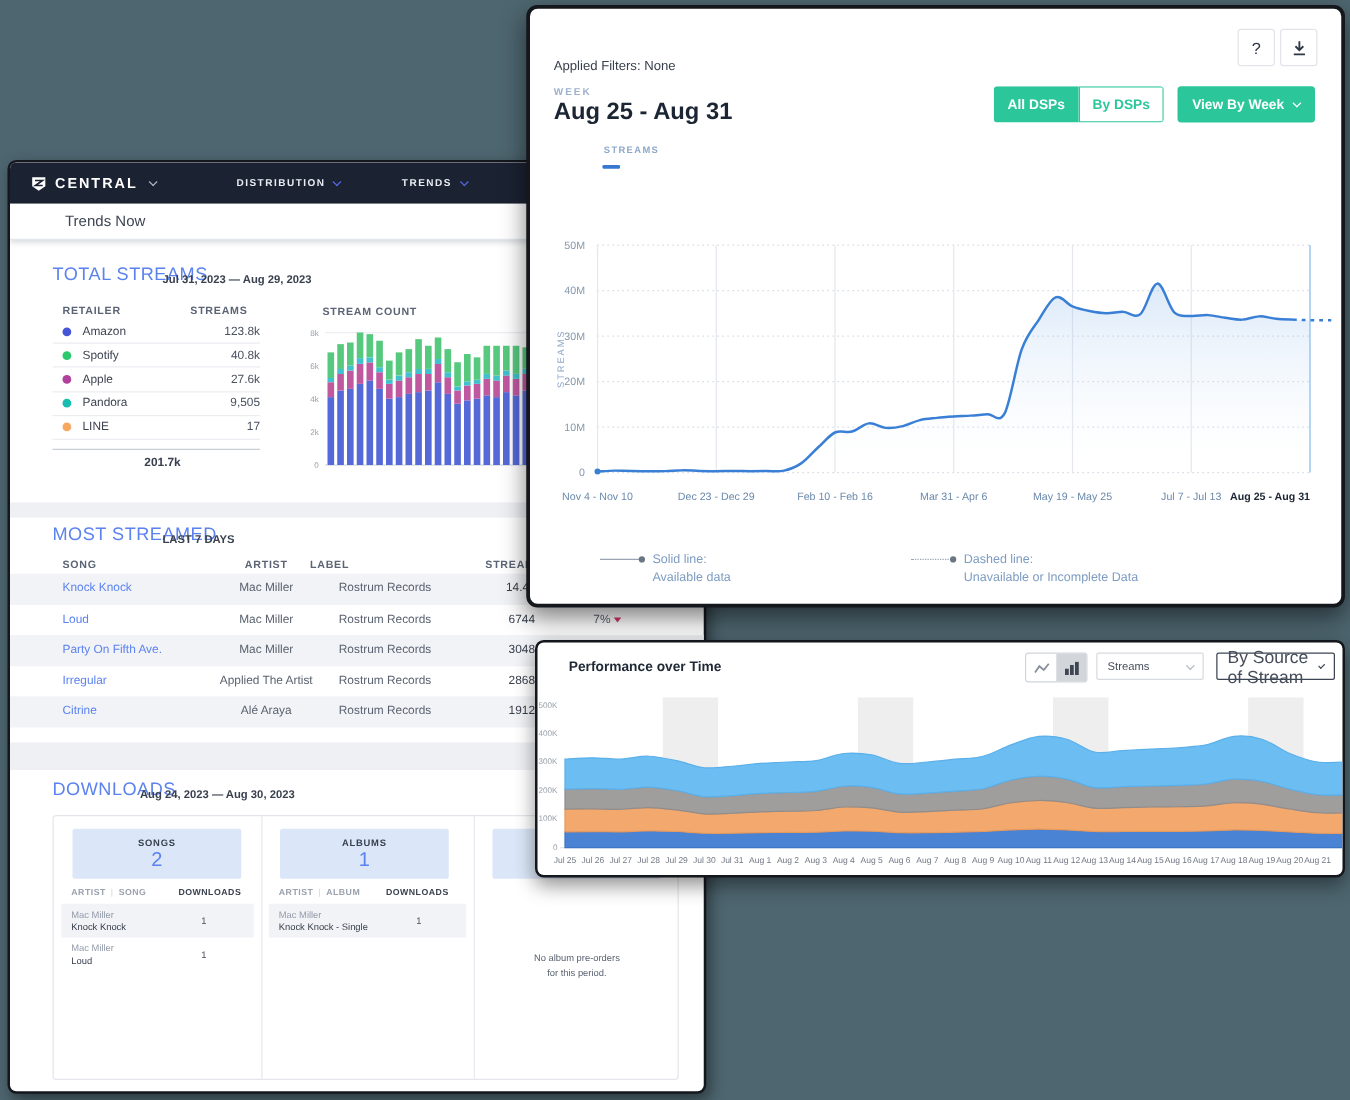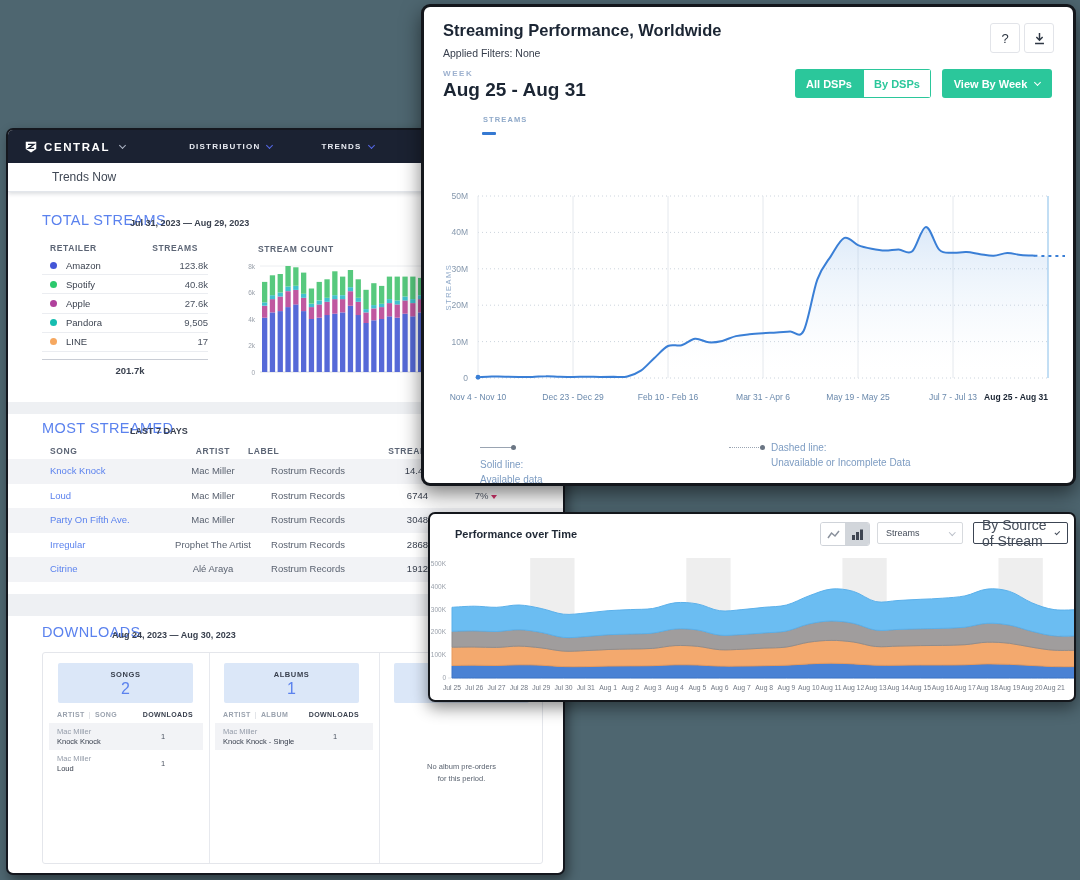--- a/index.html
+++ b/index.html
@@ -270,21 +270,21 @@
           <div class="ms-cell ms-change">7%<span class="tri-down"></span></div>
         </div>
         <div class="ms-row stripe">
           <div class="ms-cell ms-song">Party On Fifth Ave.</div>
           <div class="ms-cell ms-artist">Mac Miller</div>
           <div class="ms-cell ms-label">Rostrum Records</div>
           <div class="ms-cell ms-streams">3048</div>
         </div>
         <div class="ms-row">
           <div class="ms-cell ms-song">Irregular</div>
-          <div class="ms-cell ms-artist">Prophet The Artist</div>
+          <div class="ms-cell ms-artist">Applied The Artist</div>
           <div class="ms-cell ms-label">Rostrum Records</div>
           <div class="ms-cell ms-streams">2868</div>
         </div>
         <div class="ms-row stripe">
           <div class="ms-cell ms-song">Citrine</div>
           <div class="ms-cell ms-artist">Alé Araya</div>
           <div class="ms-cell ms-label">Rostrum Records</div>
           <div class="ms-cell ms-streams">1912</div>
         </div>
       </div>
@@ -336,21 +336,20 @@
 
       <div class="dl-bluebox" style="left:351px;width:135px;"></div>
       <div class="dl-empty" style="left:336px;width:165px;top:108px;">
         <div>No album pre-orders</div>
         <div>for this period.</div>
       </div>
     </div>
   </div>
 
   <div id="streaming-panel" class="abs">
-    <div class="sp-title">Streaming Performance, Worldwide</div>
     <div class="sp-filters">Applied Filters: None</div>
     <div class="icon-btn" style="left:566px;">
         <span>?</span>
       </div>
     <div class="icon-btn" style="left:600px;">
       <svg width="13" height="13" viewBox="0 0 14 14">
           <path d="M7 1v7.5M3.6 5.4L7 8.8l3.4-3.4" stroke="#2e3744" stroke-width="1.6" fill="none"></path>
           <path d="M2.2 12.4h9.6" stroke="#2e3744" stroke-width="1.6"></path>
         </svg>
     </div>
@@ -399,21 +398,21 @@
         <line x1="529" y1="11" x2="529" y2="193" stroke="#e4e8ed" stroke-width="1"></line>
         <text x="529" y="215" text-anchor="middle" font-size="8.5" fill="#6a89ac" font-weight="normal">Jul 7 - Jul 13</text>
         <line x1="624" y1="11" x2="624" y2="193" stroke="#aed3f1" stroke-width="1.5"></line>
         <text x="624" y="215" text-anchor="end" font-size="8.5" fill="#1b2533" font-weight="bold">Aug 25 - Aug 31</text>
         <text x="27" y="102" font-size="7.5" fill="#8fa9c9" letter-spacing="1.5" text-anchor="middle" transform="rotate(-90 27 102)">STREAMS</text>
         <path d="M54.0,192.3C56.3,192.2 63.0,191.6 67.6,191.5C72.1,191.5 76.6,191.7 81.1,191.7C85.7,191.8 90.2,191.9 94.7,191.9C99.2,191.9 103.8,192.0 108.3,191.9C112.8,191.8 117.3,191.2 121.9,191.2C126.4,191.1 130.9,191.6 135.4,191.7C140.0,191.8 144.5,191.9 149.0,191.9C153.5,191.9 158.0,191.7 162.6,191.7C167.1,191.7 171.6,191.9 176.1,191.9C180.7,191.9 185.2,191.9 189.7,191.8C194.2,191.8 198.8,192.6 203.3,191.5C207.8,190.5 212.3,188.8 216.9,185.7C221.4,182.6 225.9,177.1 230.4,173.0C235.0,168.9 239.5,163.1 244.0,161.0C248.5,158.8 253.0,161.5 257.6,160.2C262.1,159.0 266.6,154.2 271.1,153.7C275.7,153.2 280.2,157.0 284.7,157.3C289.2,157.7 293.8,156.9 298.3,155.9C302.8,154.8 307.3,152.2 311.9,151.1C316.4,150.0 320.9,149.8 325.4,149.3C330.0,148.8 334.5,148.5 339.0,148.2C343.5,147.9 348.0,147.8 352.6,147.5C357.1,147.2 361.6,146.7 366.1,146.4C370.7,146.1 375.2,154.3 379.7,145.7C384.2,137.1 388.8,107.2 393.3,94.7C397.8,82.3 402.3,78.0 406.9,71.1C411.4,64.1 415.9,54.7 420.4,52.9C425.0,51.0 429.5,58.3 434.0,60.1C438.5,62.0 443.0,62.9 447.6,63.8C452.1,64.7 456.6,65.5 461.1,65.6C465.7,65.7 470.2,64.4 474.7,64.5C479.2,64.6 483.8,70.1 488.3,66.3C492.8,62.6 497.3,42.2 501.9,41.9C506.4,41.7 510.9,60.6 515.4,64.9C520.0,69.2 524.5,67.4 529.0,67.8C533.5,68.1 538.0,66.8 542.6,67.1C547.1,67.3 551.6,68.6 556.1,69.2C560.7,69.8 565.2,70.9 569.7,70.7C574.2,70.5 578.8,68.3 583.3,68.1C587.8,68.0 592.3,69.5 596.9,70.0C601.4,70.4 605.9,70.5 610.4,70.7C615.0,70.9 621.7,71.0 624.0,71.1L624,193L54,193Z" fill="url(#fillgrad)" stroke="none"></path>
         <path d="M54.0,192.3C56.3,192.2 63.0,191.6 67.6,191.5C72.1,191.5 76.6,191.7 81.1,191.7C85.7,191.8 90.2,191.9 94.7,191.9C99.2,191.9 103.8,192.0 108.3,191.9C112.8,191.8 117.3,191.2 121.9,191.2C126.4,191.1 130.9,191.6 135.4,191.7C140.0,191.8 144.5,191.9 149.0,191.9C153.5,191.9 158.0,191.7 162.6,191.7C167.1,191.7 171.6,191.9 176.1,191.9C180.7,191.9 185.2,191.9 189.7,191.8C194.2,191.8 198.8,192.6 203.3,191.5C207.8,190.5 212.3,188.8 216.9,185.7C221.4,182.6 225.9,177.1 230.4,173.0C235.0,168.9 239.5,163.1 244.0,161.0C248.5,158.8 253.0,161.5 257.6,160.2C262.1,159.0 266.6,154.2 271.1,153.7C275.7,153.2 280.2,157.0 284.7,157.3C289.2,157.7 293.8,156.9 298.3,155.9C302.8,154.8 307.3,152.2 311.9,151.1C316.4,150.0 320.9,149.8 325.4,149.3C330.0,148.8 334.5,148.5 339.0,148.2C343.5,147.9 348.0,147.8 352.6,147.5C357.1,147.2 361.6,146.7 366.1,146.4C370.7,146.1 375.2,154.3 379.7,145.7C384.2,137.1 388.8,107.2 393.3,94.7C397.8,82.3 402.3,78.0 406.9,71.1C411.4,64.1 415.9,54.7 420.4,52.9C425.0,51.0 429.5,58.3 434.0,60.1C438.5,62.0 443.0,62.9 447.6,63.8C452.1,64.7 456.6,65.5 461.1,65.6C465.7,65.7 470.2,64.4 474.7,64.5C479.2,64.6 483.8,70.1 488.3,66.3C492.8,62.6 497.3,42.2 501.9,41.9C506.4,41.7 510.9,60.6 515.4,64.9C520.0,69.2 524.5,67.4 529.0,67.8C533.5,68.1 538.0,66.8 542.6,67.1C547.1,67.3 551.6,68.6 556.1,69.2C560.7,69.8 565.2,70.9 569.7,70.7C574.2,70.5 578.8,68.3 583.3,68.1C587.8,68.0 592.3,69.5 596.9,70.0C601.4,70.4 608.2,70.6 610.4,70.7" fill="none" stroke="#3a7fd6" stroke-width="2" stroke-linecap="round"></path>
         <path d="M610.4,70.7L624.0,71.1L641,71.1" fill="none" stroke="#3a7fd6" stroke-width="2" stroke-dasharray="3,4"></path>
         <circle cx="54" cy="192.272" r="2.4" fill="#3a7fd6"></circle>
       </svg>
-    <div class="lgd" style="left:56px;flex-direction:column;">
+    <div class="lgd" style="left:56px;">
       <div class="lgd-line"></div>
       <div class="lgd-text">
           <div>Solid line:</div>
           <div>Available data</div>
         </div>
     </div>
     <div class="lgd" style="left:305px;">
       <div class="lgd-line dotted"></div>
       <div class="lgd-text">
           <div>Dashed line:</div>

